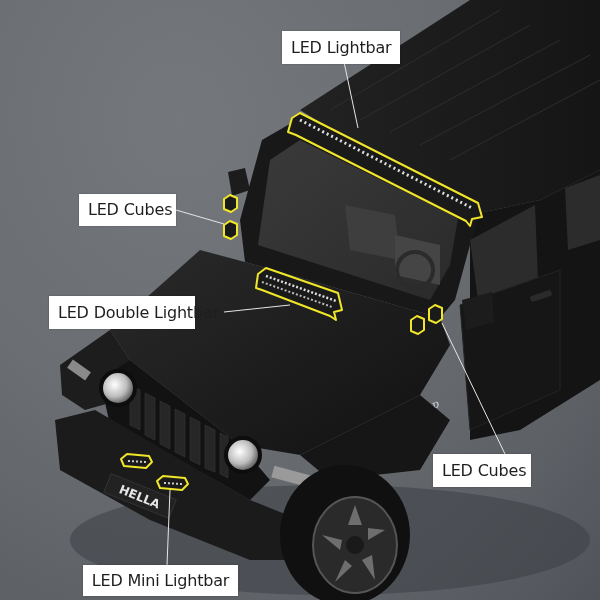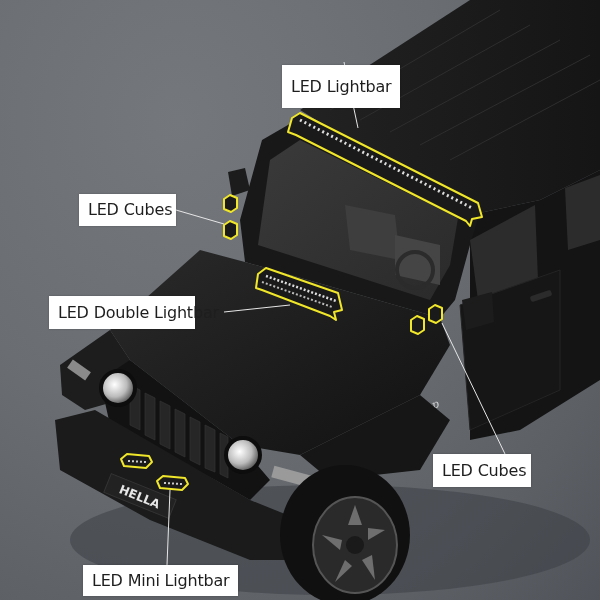--- a/index.html
+++ b/index.html
@@ -140,29 +140,29 @@
 
     <g stroke="#e6e6e6" stroke-width="1" fill="none">
       <line x1="344" y1="62" x2="358" y2="128"></line>
       <line x1="176" y1="210" x2="224" y2="224"></line>
       <line x1="224" y1="312" x2="290" y2="305"></line>
       <line x1="505" y1="454" x2="442" y2="323"></line>
       <line x1="167" y1="565" x2="170" y2="490"></line>
     </g>
   </svg>
 
-  <div class="label" style="left:282px; top:31px; width:118px; height:43px;margin-top:34px;">
+  <div class="label" style="left:282px; top:31px; width:118px; height:33px;">
     <span>LED Lightbar</span>
   </div>
   <div class="label" style="left:79px; top:194px; width:97px; height:32px;">
     <span>LED Cubes</span>
   </div>
   <div class="label" style="left:49px; top:296px; width:146px; height:33px;">
     <span>LED Double Lightbar</span>
   </div>
   <div class="label" style="left:433px; top:454px; width:98px; height:33px;">
     <span>LED Cubes</span>
   </div>
-  <div class="label" style="left:83px; top:565px; width:155px; height:31px;">
+  <div class="label" style="left:83px; top:565px; width:155px; height:31px;justify-content:center;">
     <span>LED Mini Lightbar</span>
   </div>
 
 </div>
 
 </body></html>

